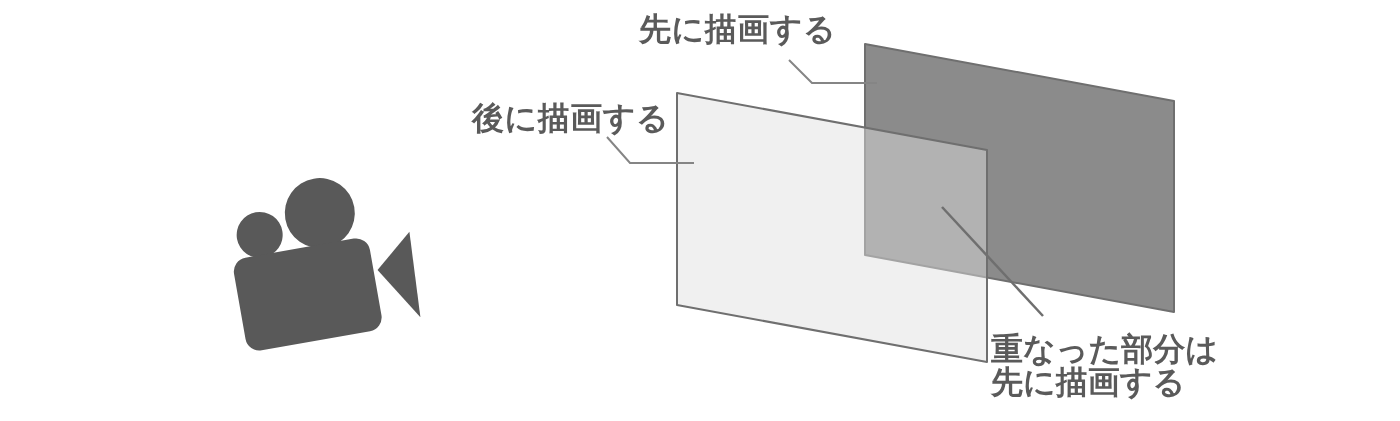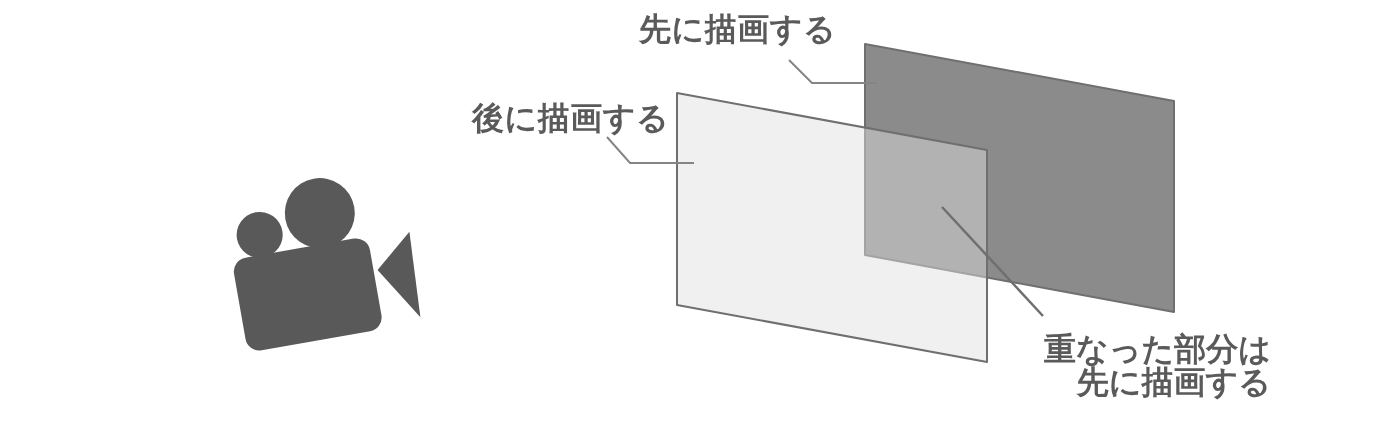--- a/index.html
+++ b/index.html
@@ -30,21 +30,21 @@
     letter-spacing: 0.5px;
   }
   .lbl-draw-first { left: 639px; top: 13px; }
   .lbl-object2    { left: 921px; top: 5px; letter-spacing: 0; }
   .lbl-draw-later { left: 472px; top: 102px; }
   .lbl-object1    { left: 716px; top: 358px; letter-spacing: 0; }
   .lbl-camera     { left: 276px; top: 359px; }
   .lbl-blend {
     left: 991px; top: 333px;
     width: 280px;
-    text-align: right;
+    text-align: left;
     white-space: normal;
     line-height: 33px;
     letter-spacing: 0;
   }
 </style>
 </head>
 <body>
 
 <div class="scene">
 

